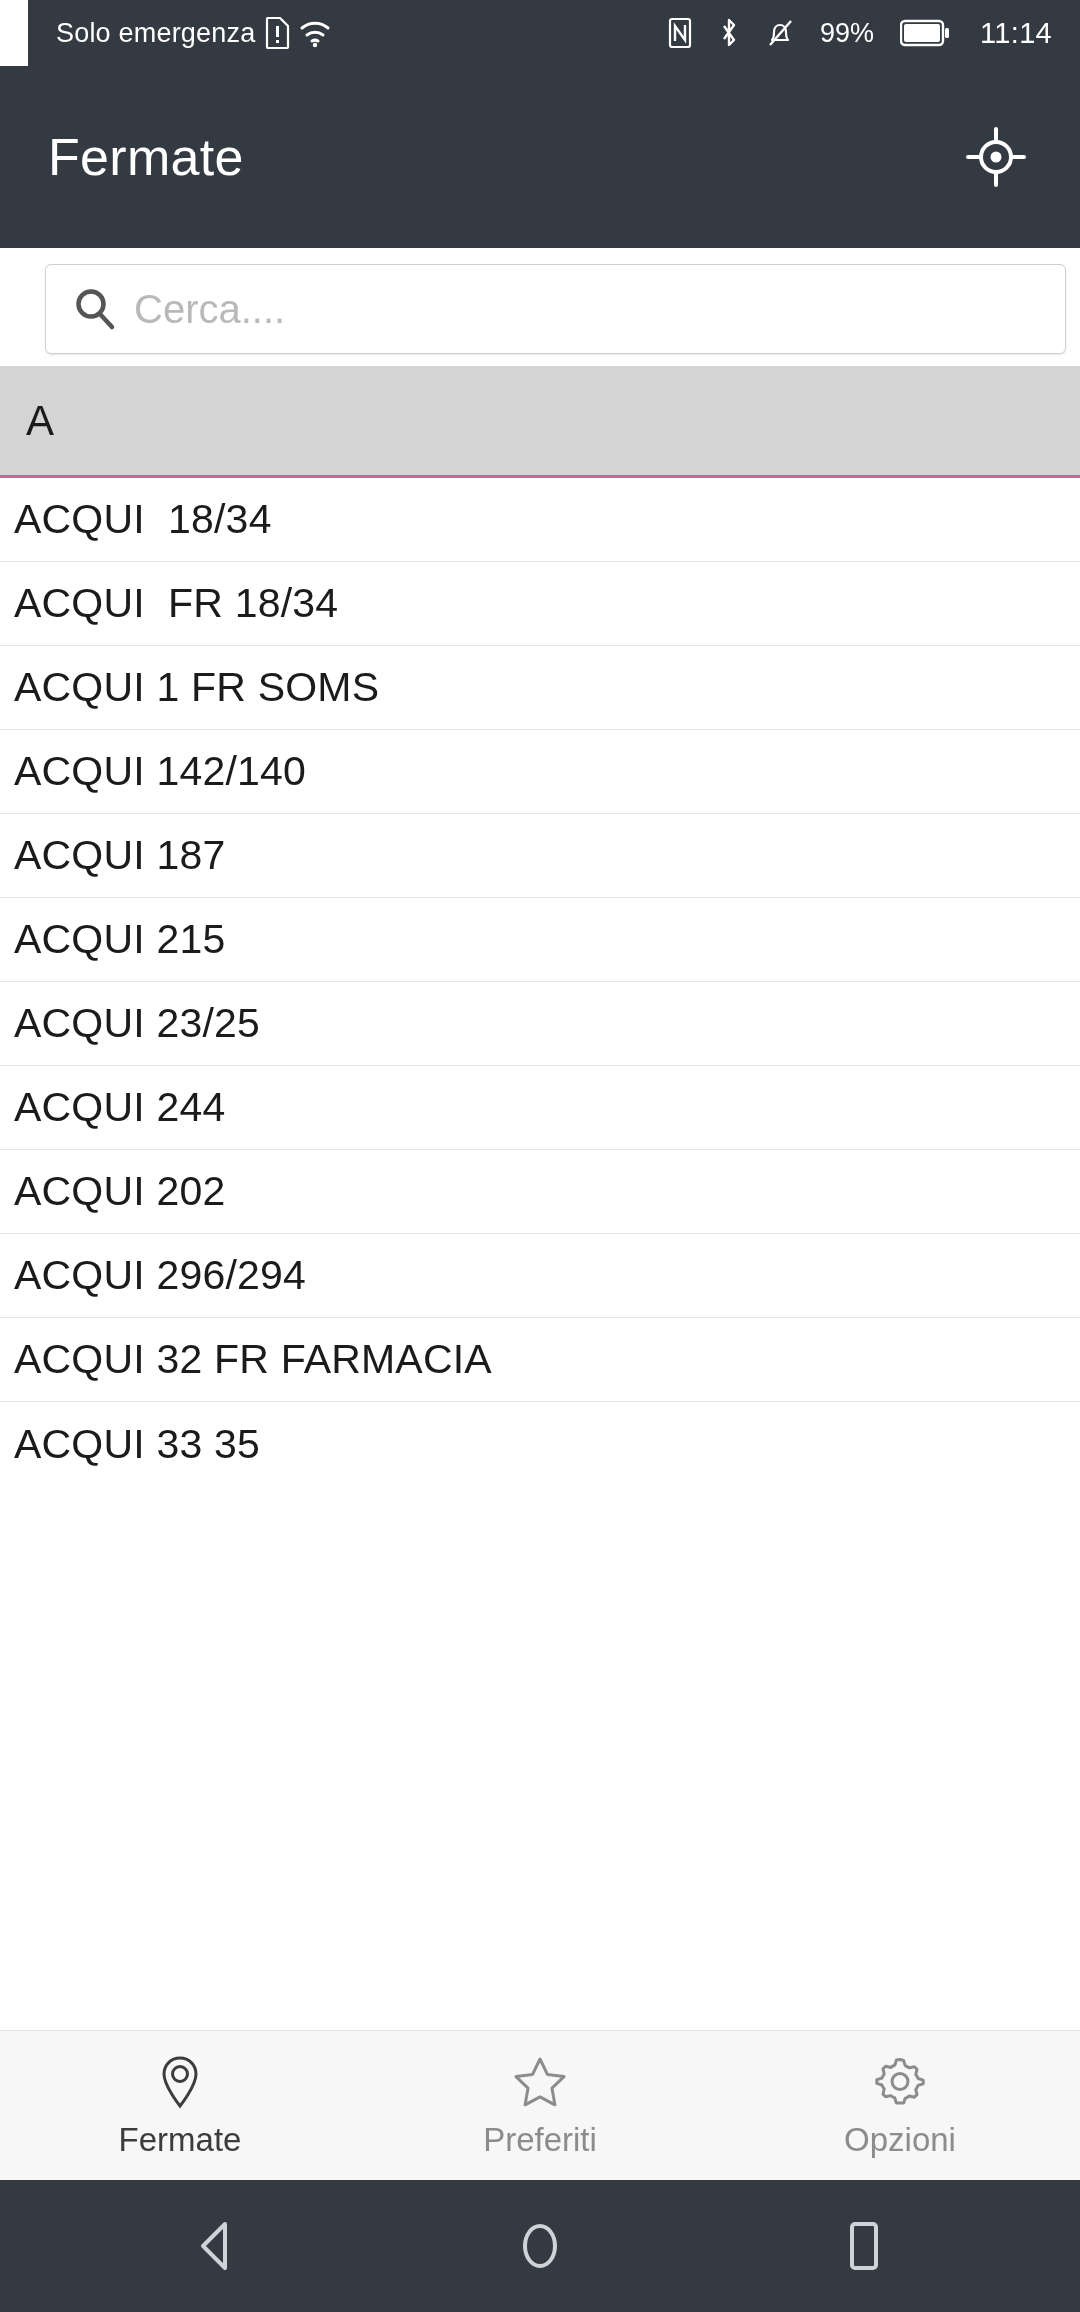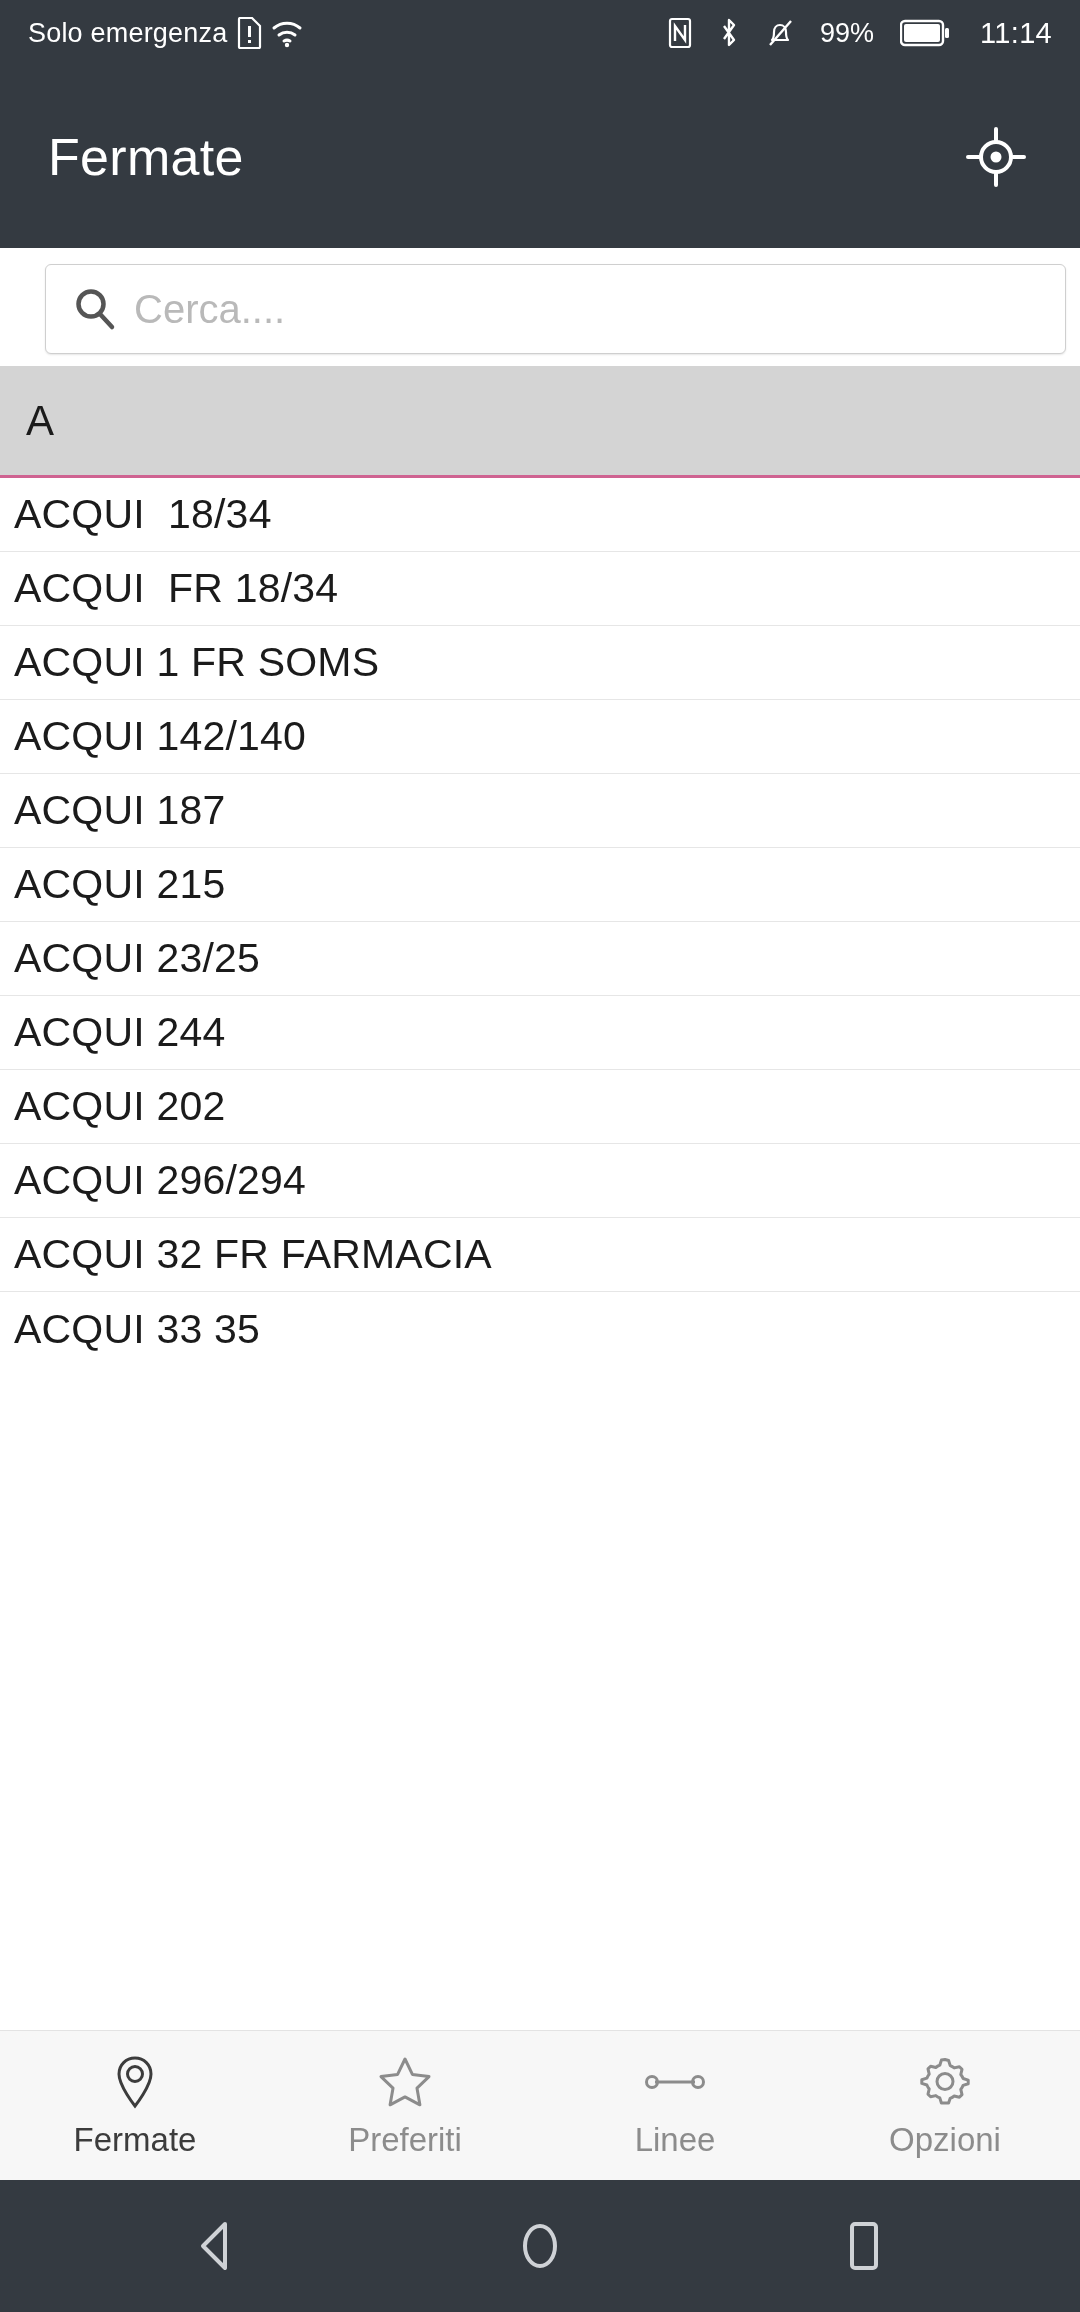--- a/index.html
+++ b/index.html
@@ -8,21 +8,21 @@
     font-family:"Liberation Sans", sans-serif;
     background:#ffffff;
     overflow:hidden;
   }
   .phone { position:relative; width:1080px; height:2312px; display:flex; flex-direction:column; }
 
   
   .statusbar {
     height:66px; background:#343a41; color:#ffffff;
     display:flex; align-items:center; padding:0 28px;
-    font-size:27px; flex:0 0 auto;
+    font-size:27px; flex:0 0 auto;margin-left:28px;
   }
   .sb-left { display:flex; align-items:center; gap:9px; }
   .sb-right { display:flex; align-items:center; gap:26px; margin-left:auto; }
   .sb-text { font-size:27px; letter-spacing:0.2px; }
   .sb-ico { display:inline-flex; align-items:center; justify-content:center; }
   .sb-battery { font-size:27px; }
   .sb-clock { font-size:29px; letter-spacing:0.3px; margin-left:4px; }
 
   
   .appbar {
@@ -49,21 +49,21 @@
 
   
   .list-area { flex:1 1 auto; overflow:hidden; background:#ffffff; position:relative; }
   .section-header {
     background:#d4d4d4; height:112px;
     display:flex; align-items:center; padding:0 26px;
     border-bottom:3px solid #cf6391;
     font-size:42px; color:#1b1b1b;
   }
   .list-row {
-    height:74px; display:flex; align-items:center;
+    height:84px; display:flex; align-items:center;
     padding:0 14px; border-bottom:1px solid #e6e6e6;
     font-size:41px; color:#1b1b1b; white-space:pre;
     letter-spacing:0.2px;
   }
   .list-row.clipped { border-bottom:none; }
 
   
   .bottomnav {
     height:150px; background:#f7f7f7; border-top:1px solid #e3e3e3;
     display:flex; flex:0 0 auto;
@@ -199,30 +199,20 @@
 
     <div class="navitem">
       <span class="navicon">
         <svg width="56" height="54" viewBox="0 0 56 54">
             <path d="M28 4l7.4 15.4L52 21.6 40 33.2l2.9 16.6L28 41.9 13.1 49.8 16 33.2 4 21.6l16.6-2.2z" fill="none" stroke="currentColor" stroke-width="3" stroke-linejoin="round"></path>
           </svg>
       </span>
       <span class="nav-label">Preferiti</span>
     </div>
 
-    <div class="navitem">
-      <span class="navicon">
-        <svg width="64" height="30" viewBox="0 0 64 30">
-            <line x1="12" y1="15" x2="52" y2="15" stroke="currentColor" stroke-width="3"></line>
-            <circle cx="9" cy="15" r="5.5" fill="none" stroke="currentColor" stroke-width="3"></circle>
-            <circle cx="55" cy="15" r="5.5" fill="none" stroke="currentColor" stroke-width="3"></circle>
-          </svg>
-      </span>
-      <span class="nav-label">Linee</span>
-    </div>
 
     <div class="navitem">
       <span class="navicon">
         <svg width="56" height="56" viewBox="0 0 56 56">
           <path d="M28 5.5l3.6 1 1.6 5.1a17 17 0 0 1 4 2.3l5.2-1.2 2.6 2.6-1.2 5.2a17 17 0 0 1 2.3 4l5.1 1.6.0 3.7-5.1 1.6a17 17 0 0 1-2.3 4l1.2 5.2-2.6 2.6-5.2-1.2a17 17 0 0 1-4 2.3L31.6 49l-3.6.0-3.6 0-1.6-5.1a17 17 0 0 1-4-2.3l-5.2 1.2-2.6-2.6 1.2-5.2a17 17 0 0 1-2.3-4L4.8 29.4v-3.7l5.1-1.6a17 17 0 0 1 2.3-4l-1.2-5.2 2.6-2.6 5.2 1.2a17 17 0 0 1 4-2.3l1.6-5.1z" fill="none" stroke="currentColor" stroke-width="3" stroke-linejoin="round"></path>
           <circle cx="28" cy="27.5" r="8" fill="none" stroke="currentColor" stroke-width="3"></circle>
         </svg>
       </span>
       <span class="nav-label">Opzioni</span>
     </div>

